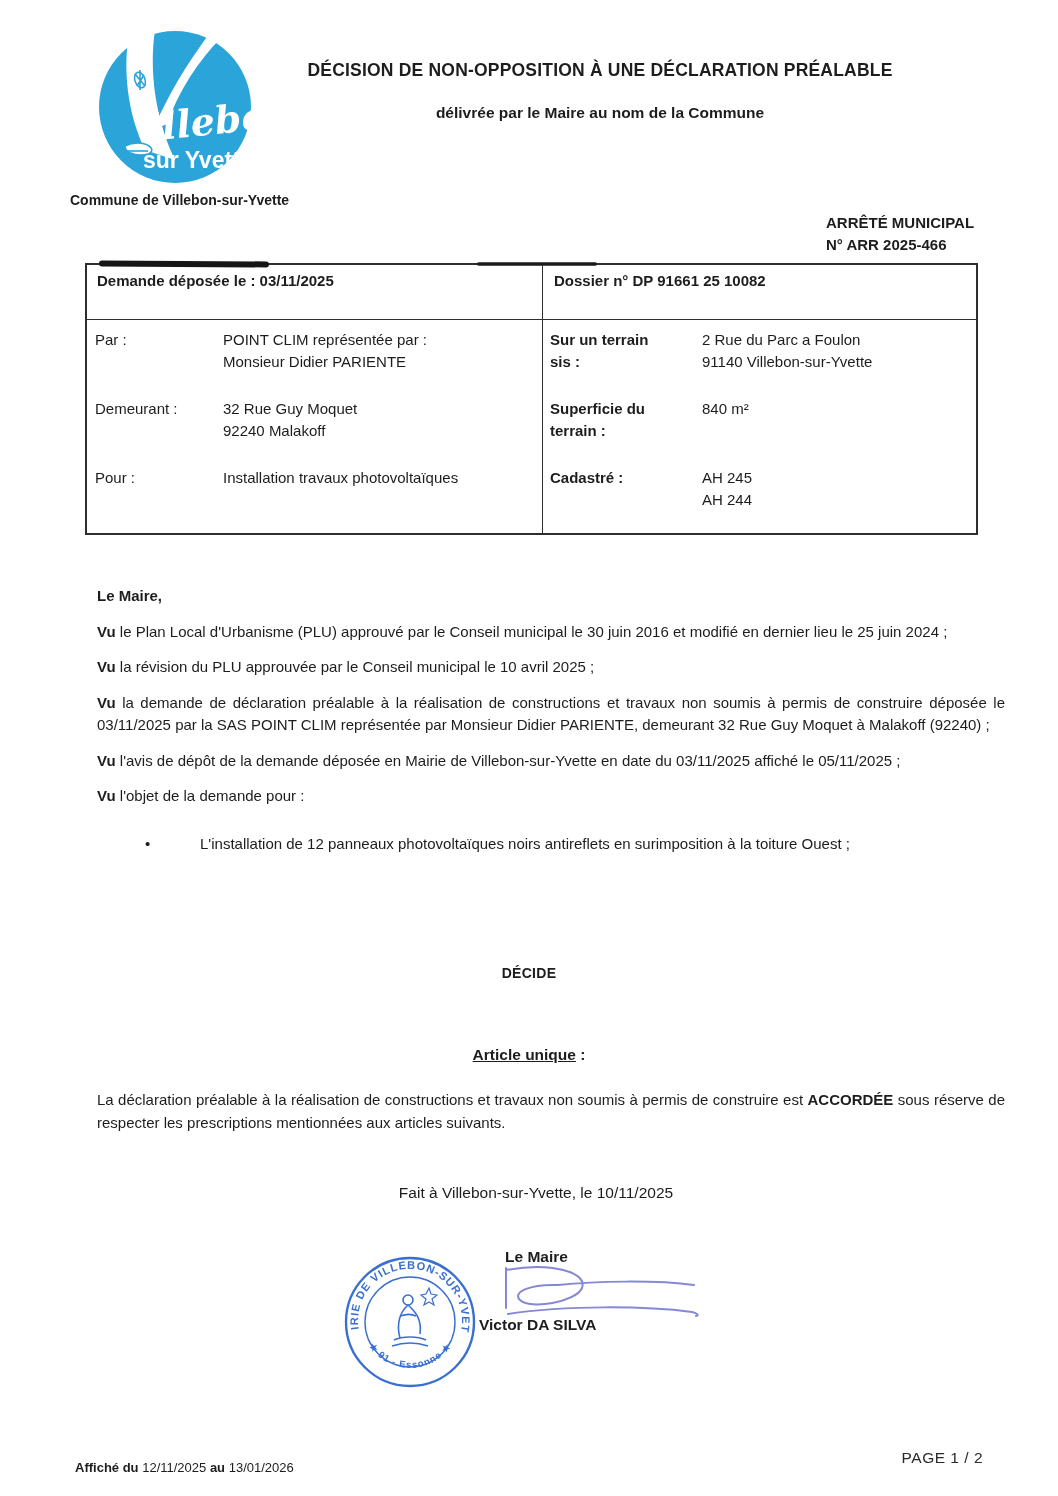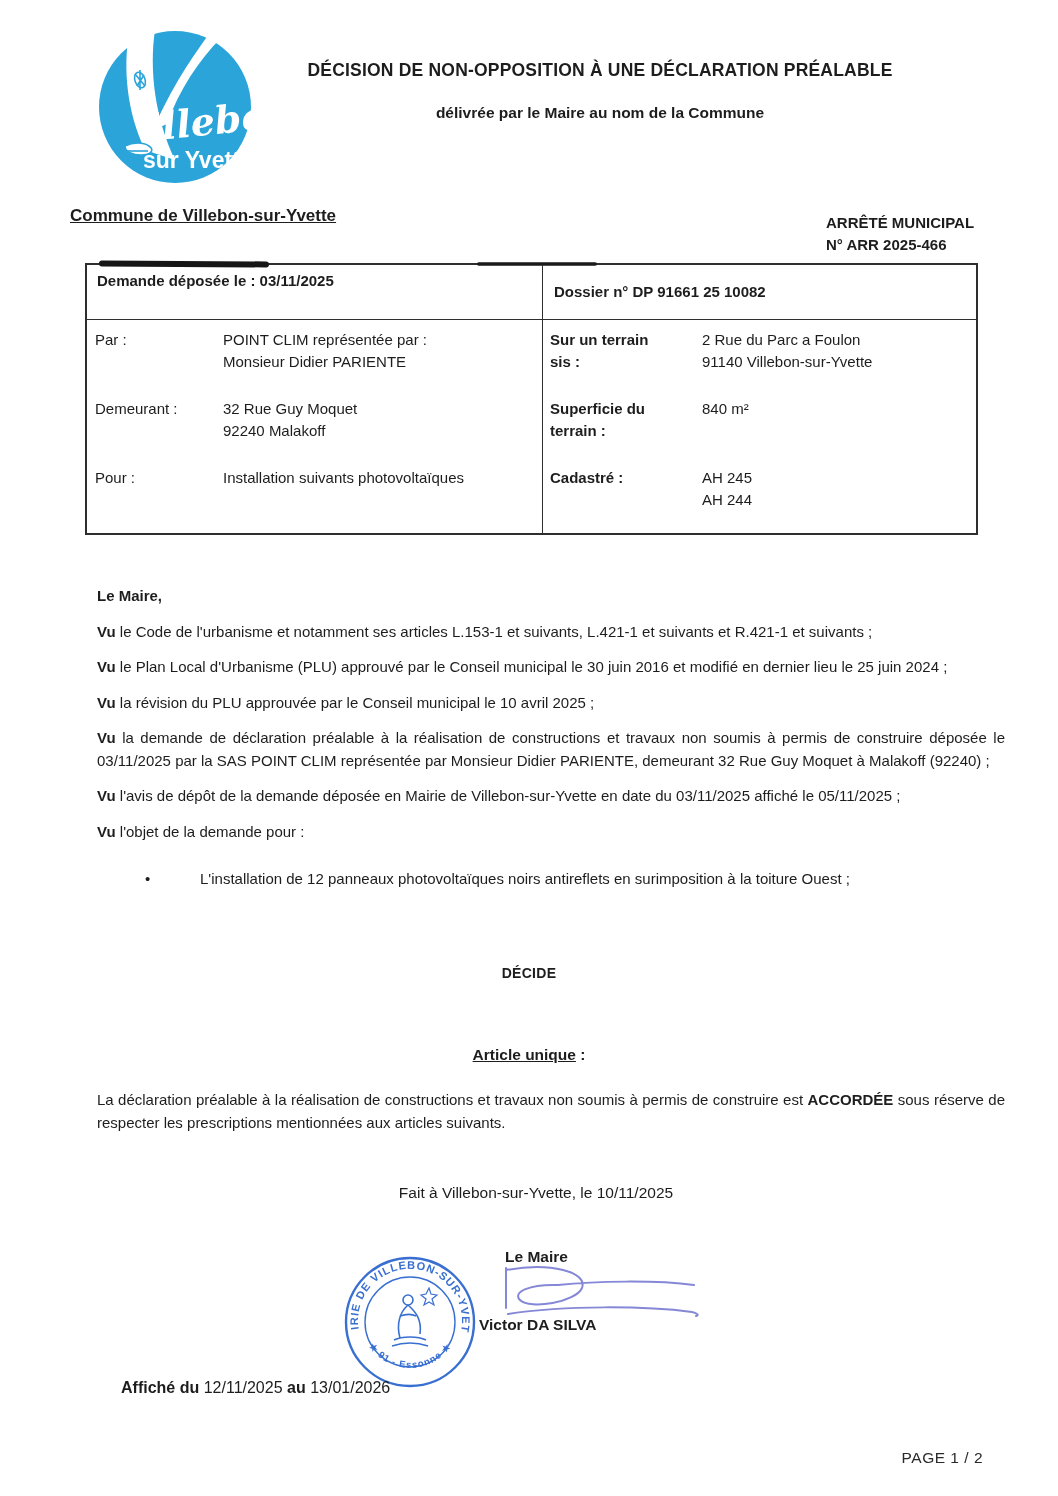--- a/index.html
+++ b/index.html
@@ -4,30 +4,30 @@
 <style>
   html,body{margin:0;padding:0;background:#ffffff;}
   body{font-family:"Liberation Sans","DejaVu Sans",sans-serif;color:#1d1d1d;}
   .page{position:relative;width:1058px;height:1496px;background:#ffffff;overflow:hidden;}
 
   
   .logo{position:absolute;left:99px;top:28px;width:155px;height:158px;}
   .title-block{position:absolute;left:250px;top:60px;width:700px;text-align:center;}
   .doc-title{font-size:17.5px;font-weight:bold;letter-spacing:.2px;}
   .doc-subtitle{font-size:15.5px;font-weight:bold;margin-top:23px;}
-  .commune{position:absolute;left:70px;top:206px;font-size:17px;font-weight:bold;text-decoration:underline;}
+  .commune{position:absolute;left:70px;top:192px;font-size:14px;font-weight:bold;}
   .arrete{position:absolute;left:826px;top:212px;font-size:15px;font-weight:bold;line-height:22px;}
 
   
   .info-table{position:absolute;left:85px;top:263px;width:893px;height:272px;border:2px solid #2e2e2e;box-sizing:border-box;}
   .it-col-divider{position:absolute;left:455px;top:0;width:0;height:100%;border-left:1.5px solid #2e2e2e;}
   .it-row-divider{position:absolute;left:0;top:54px;width:100%;height:0;border-top:1.5px solid #2e2e2e;}
   .it-cell{position:absolute;box-sizing:border-box;font-size:15px;}
   .it-h-left{left:0;top:0;width:455px;height:54px;padding:7px 10px;font-weight:bold;}
-  .it-h-right{left:455px;top:0;width:438px;height:54px;padding:18px 12px;font-weight:bold;}
+  .it-h-right{left:455px;top:0;width:438px;height:54px;padding:7px 12px;font-weight:bold;}
   .it-b-left{left:0;top:54px;width:455px;height:216px;padding:10px 8px;}
   .it-b-right{left:455px;top:54px;width:438px;height:216px;padding:10px 8px;}
   .field{display:flex;margin-bottom:25px;line-height:22px;}
   .field:last-child{margin-bottom:0;}
   .it-b-left .field-label{width:128px;flex:0 0 128px;font-weight:normal;white-space:pre-line;}
   .it-b-right .field-label{width:152px;flex:0 0 152px;font-weight:bold;white-space:pre-line;}
   .field-value{white-space:pre-line;}
   .artifact{position:absolute;background:#161616;border-radius:3px;}
   .art1{left:12px;top:-4px;width:170px;height:6px;transform:rotate(.3deg);}
   .art2{left:390px;top:-3px;width:120px;height:4px;opacity:.75;}
@@ -46,21 +46,21 @@
   .decision-par{position:absolute;left:97px;top:1088px;width:908px;font-size:15px;line-height:23px;text-align:justify;margin:0;}
   .fait{position:absolute;left:0;top:1184px;width:1072px;text-align:center;font-size:15.5px;}
 
   
   .stamp{position:absolute;left:342px;top:1254px;width:136px;height:136px;opacity:.95;}
   .sig-title{position:absolute;left:505px;top:1248px;font-size:15.5px;font-weight:bold;}
   .sig-scribble{position:absolute;left:496px;top:1264px;width:210px;height:62px;}
   .sig-name{position:absolute;left:479px;top:1316px;font-size:15.5px;font-weight:bold;}
 
   
-  .affiche{position:absolute;left:75px;top:1379px;font-size:16px;margin-left:46px;}
+  .affiche{position:absolute;left:75px;top:1460px;font-size:13px;}
   .page-num{position:absolute;right:75px;top:1449px;font-size:15.5px;color:#2a2a2a;letter-spacing:.5px;padding-left:8px;}
 </style>
 </head>
 <body>
 
 <div class="page">
 
   <div class="logo">
     <svg width="155" height="158" viewBox="0 0 155 158">
       <circle cx="76" cy="79" r="76" fill="#2ba4da"></circle>
@@ -109,21 +109,21 @@
         <span class="field-value">POINT CLIM représentée par :
 Monsieur Didier PARIENTE</span>
       </div>
       <div class="field">
         <span class="field-label">Demeurant :</span>
         <span class="field-value">32 Rue Guy Moquet
 92240 Malakoff</span>
       </div>
       <div class="field">
         <span class="field-label">Pour :</span>
-        <span class="field-value">Installation suivants photovoltaïques</span>
+        <span class="field-value">Installation travaux photovoltaïques</span>
       </div>
     </div>
 
     <div class="it-cell it-b-right">
       <div class="field">
         <span class="field-label">Sur un terrain
 sis :</span>
         <span class="field-value">2 Rue du Parc a Foulon
 91140 Villebon-sur-Yvette</span>
       </div>
@@ -135,21 +135,20 @@
       <div class="field">
         <span class="field-label">Cadastré :</span>
         <span class="field-value">AH 245
 AH 244</span>
       </div>
     </div>
   </div>
 
   <div class="body-text">
     <p class="bold">Le Maire,</p>
-    <p><span class="bold">Vu</span><span> le Code de l'urbanisme et notamment ses articles L.153-1 et suivants, L.421-1 et suivants et R.421-1 et suivants ;</span></p>
     <p><span class="bold">Vu</span><span> le Plan Local d'Urbanisme (PLU) approuvé par le Conseil municipal le 30 juin 2016 et modifié en dernier lieu le 25 juin 2024 ;</span></p>
     <p><span class="bold">Vu</span><span> la révision du PLU approuvée par le Conseil municipal le 10 avril 2025 ;</span></p>
     <p><span class="bold">Vu</span><span> la demande de déclaration préalable à la réalisation de constructions et travaux non soumis à permis de construire déposée le 03/11/2025 par la SAS POINT CLIM représentée par Monsieur Didier PARIENTE, demeurant 32 Rue Guy Moquet à Malakoff (92240) ;</span></p>
     <p><span class="bold">Vu</span><span> l'avis de dépôt de la demande déposée en Mairie de Villebon-sur-Yvette en date du 03/11/2025 affiché le 05/11/2025 ;</span></p>
     <p><span class="bold">Vu</span><span> l'objet de la demande pour :</span></p>
     <div class="bullet-row">
       <span class="bullet-dot">•</span>
       <span>L'installation de 12 panneaux photovoltaïques noirs antireflets en surimposition à la toiture Ouest ;</span>
     </div>
   </div>

